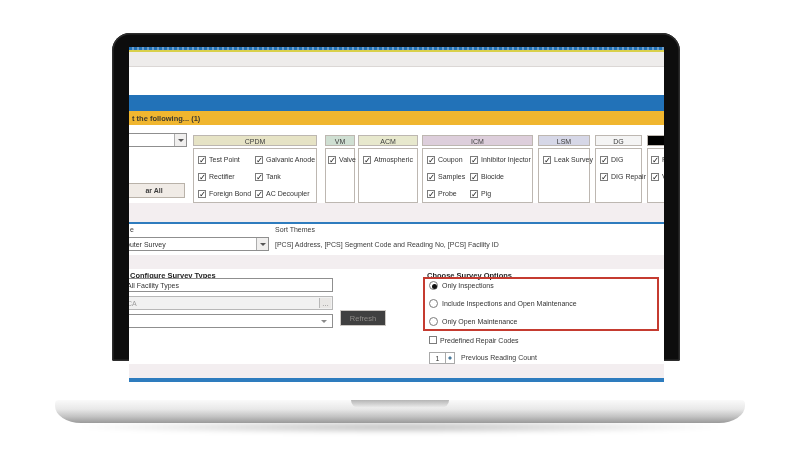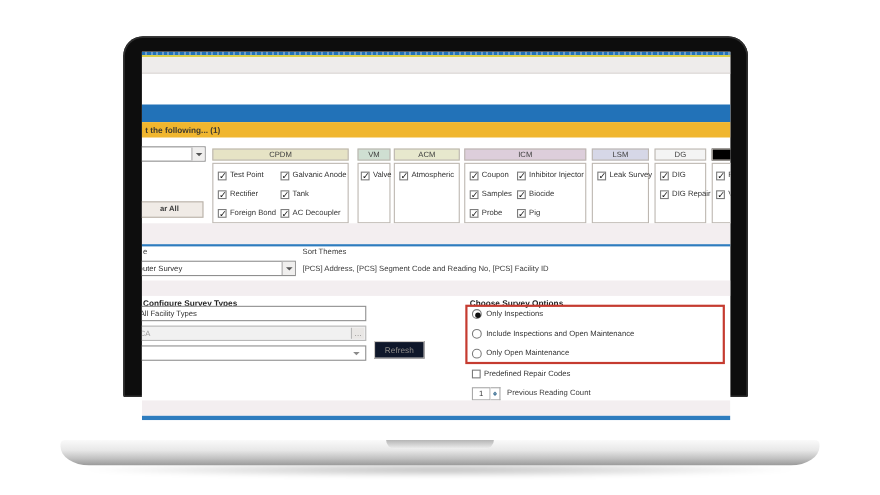--- a/index.html
+++ b/index.html
@@ -77,21 +77,21 @@
   .tinput { position:absolute; left:-6px; width:210px; height:14px; background:#fff;
     border:1px solid #8f8f8f; display:flex; align-items:center; }
   .tinput .val { padding-left:3px; white-space:nowrap; }
   .tinput.dis { background:#f1f1f1; border-color:#b7b7b7; color:#9b9b9b; }
   .dots { position:absolute; right:1px; top:1px; bottom:1px; width:12px; background:#e9e7e5;
     border-left:1px solid #b7b7b7; display:flex; align-items:center; justify-content:center;
     color:#777; }
   .chev-plain::after { content:""; position:absolute; right:5px; top:5px;
     border:3px solid transparent; border-top-color:#8a8a8a; }
   .btn-refresh { position:absolute; left:211px; top:263px; width:46px; height:16px;
-    background:#0f172a; border:1px solid #ccc8c4; color:#8e8b88; font-size:7.5px;
+    background:#404040; border:1px solid #ccc8c4; color:#8e8b88; font-size:7.5px;
     display:flex; align-items:center; justify-content:center; }
 
   .redbox { position:absolute; left:294px; top:230px; width:236px; height:54px;
     border:2px solid #c53b30; }
   .ri { position:absolute; display:flex; align-items:center; }
   .rb { width:9px; height:9px; min-width:9px; border:1px solid #7c7c7c; border-radius:50%;
     background:#fff; position:relative; }
   .rb.sel::after { content:""; position:absolute; left:2px; top:2px; width:5px; height:5px;
     border-radius:50%; background:#111; }
   .rl { margin-left:4px; white-space:nowrap; }

